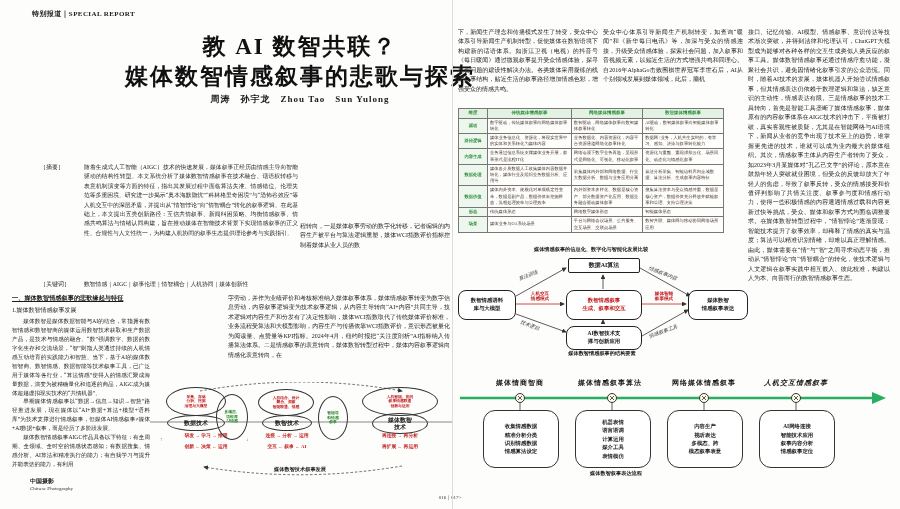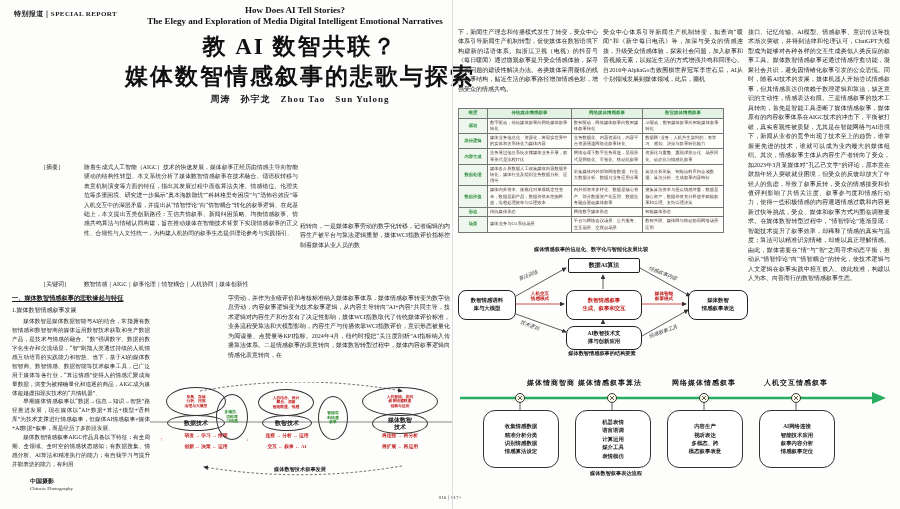--- a/index.html
+++ b/index.html
@@ -3,21 +3,21 @@
 <meta charset="utf-8">
 <style>
   html,body{margin:0;padding:0;background:#888;}
   .spread{position:relative;width:900px;height:509px;background:#fdfdfc;overflow:hidden;
           font-family:"Liberation Serif","DejaVu Serif",serif;color:#1a1a1a;}
   .abs{position:absolute;}
   .c{text-align:center;}
   .j{text-align:justify;}
   .pl{white-space:pre-line;}
   .ov{overflow:hidden;}
-  .kicker{font-size:7px;letter-spacing:.4px;font-weight:bold;color:#222;}
+  .kicker{font-size:7px;letter-spacing:.4px;font-weight:bold;color:#222;margin-left:18px;}
   .entitle{font-size:9px;font-weight:bold;color:#111;}
   .cntitle{font-size:23px;font-weight:600;letter-spacing:2px;color:#111;}
   .authors{font-size:9px;font-weight:bold;letter-spacing:1px;}
   .lbl{font-size:6px;color:#222;}
   .small{font-size:5.8px;line-height:1.62;color:#222;}
   .body6{font-size:6px;line-height:1.58;color:#222;}
   .body56{font-size:5.6px;line-height:1.6;color:#222;}
   .h1u{font-size:6.2px;font-weight:bold;text-decoration:underline;margin:0 0 3px 0;}
   .h2s{font-size:6px;margin:0 0 2px 0;}
   .ind p{margin:0;text-indent:2em;}
@@ -43,22 +43,20 @@
   .tl-box{border:1px solid #333;border-radius:12px;display:flex;align-items:center;justify-content:center;
           font-size:5.4px;font-weight:bold;line-height:1.55;background:#fff;color:#222;}
 </style>
 </head>
 <body>
 
 <div class="spread">
 
   <div class="abs kicker" style="left:14px;top:9px;">特别报道｜SPECIAL REPORT</div>
 
-  <div class="abs entitle c" style="left:110px;top:5px;width:370px;">How Does AI Tell Stories?</div>
-  <div class="abs entitle c" style="left:70px;top:16px;width:450px;">The Elegy and Exploration of Media Digital Intelligent Emotional Narratives</div>
 
   <div class="abs cntitle c" style="left:100px;top:31px;width:400px;">教 AI 数智共联？</div>
   <div class="abs cntitle c" style="left:100px;top:61px;width:400px;">媒体数智情感叙事的悲歌与探索</div>
 
   <div class="abs authors c" style="left:100px;top:93px;width:400px;">周涛　孙宇龙　Zhou Tao　Sun Yulong</div>
 
   <div class="abs lbl" style="left:40px;top:163px;width:44px;">［摘要］</div>
   <div class="abs small j ov" style="left:84px;top:163px;width:214px;height:114px;">随着生成式人工智能（AIGC）技术的快速发展，媒体叙事正经历由情感主导向智能驱动的结构性转型。本文系统分析了媒体数智情感叙事在技术融合、话语权转移与表意机制演变等方面的特征，指出其发展过程中面临算法失准、情感错位、伦理失范等多重困境。研究进一步揭示“奥本海默隐忧”“科林格里奇困境”与“恐怖谷效应”等人机交互中的深层矛盾，并提出从“情智悖论”向“情智耦合”转化的叙事逻辑。在此基础上，本文提出五类创新路径：互信共情叙事、新闻纠困策略、均衡情感叙事、情感共鸣算法与情绪认同构建，旨在推动媒体在智能技术背景下实现情感叙事的正义性、合规性与人文性统一，为构建人机协同的叙事生态提供理论参考与实践指引。</div>
 
   <div class="abs lbl" style="left:40px;top:280px;width:44px;">［关键词］</div>
@@ -246,24 +244,24 @@
         <line x1="246" y1="20" x2="250" y2="24"></line>
           <line x1="250" y1="20" x2="246" y2="24"></line>
         <line x1="338" y1="20" x2="342" y2="24"></line>
           <line x1="342" y1="20" x2="338" y2="24"></line>
         <line x1="64" y1="27" x2="64" y2="34"></line>
           <line x1="156" y1="27" x2="156" y2="34"></line>
         <line x1="248" y1="27" x2="248" y2="34"></line>
           <line x1="340" y1="27" x2="340" y2="34"></line>
       </g>
     </svg>
-    <div class="abs tl-title c" style="left:9px;top:2px;width:110px;text-align:right;">媒体情商智商</div>
+    <div class="abs tl-title c" style="left:9px;top:2px;width:110px;">媒体情商智商</div>
     <div class="abs tl-title c" style="left:99px;top:2px;width:110px;">媒体情感叙事算法</div>
     <div class="abs tl-title c" style="left:193px;top:2px;width:110px;">网络媒体情感叙事</div>
-    <div class="abs tl-title c" style="left:285px;top:2px;width:110px;">人机交互情感叙事</div>
+    <div class="abs tl-title c" style="left:285px;top:2px;width:110px;font-style:italic;">人机交互情感叙事</div>
     <div class="abs tl-box pl c" style="left:27px;top:34px;width:74px;height:56px;">收集情感数据
 精准分析分类
 识别情感数据
 情感算法设定</div>
     <div class="abs tl-box pl c" style="left:119px;top:34px;width:74px;height:56px;">机器表情
 语言语调
 计算运用
 媒介工具
 表情模仿</div>
     <div class="abs tl-box pl c" style="left:211px;top:34px;width:74px;height:56px;">内容生产

